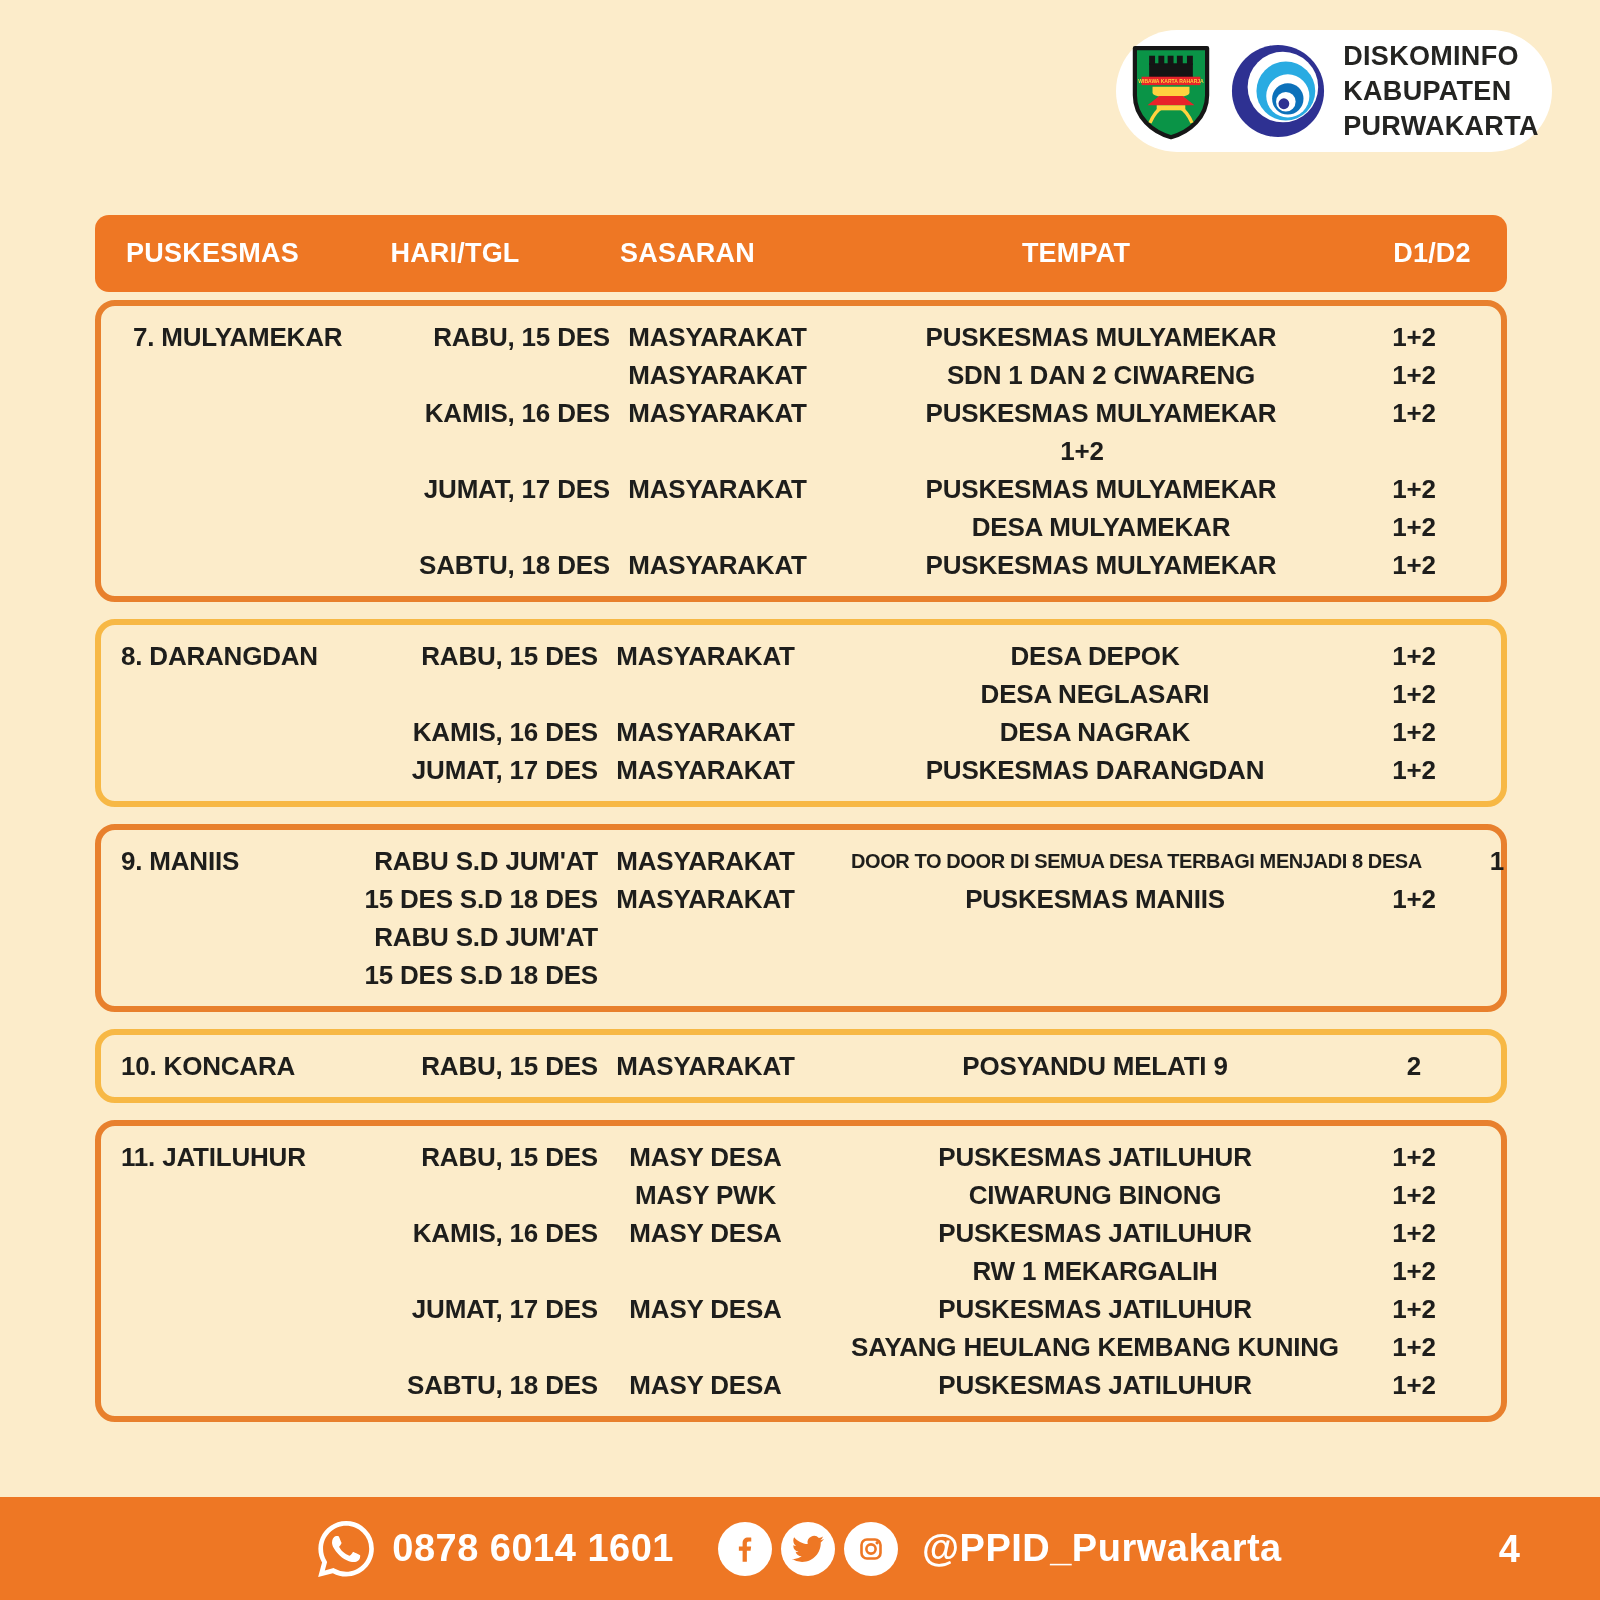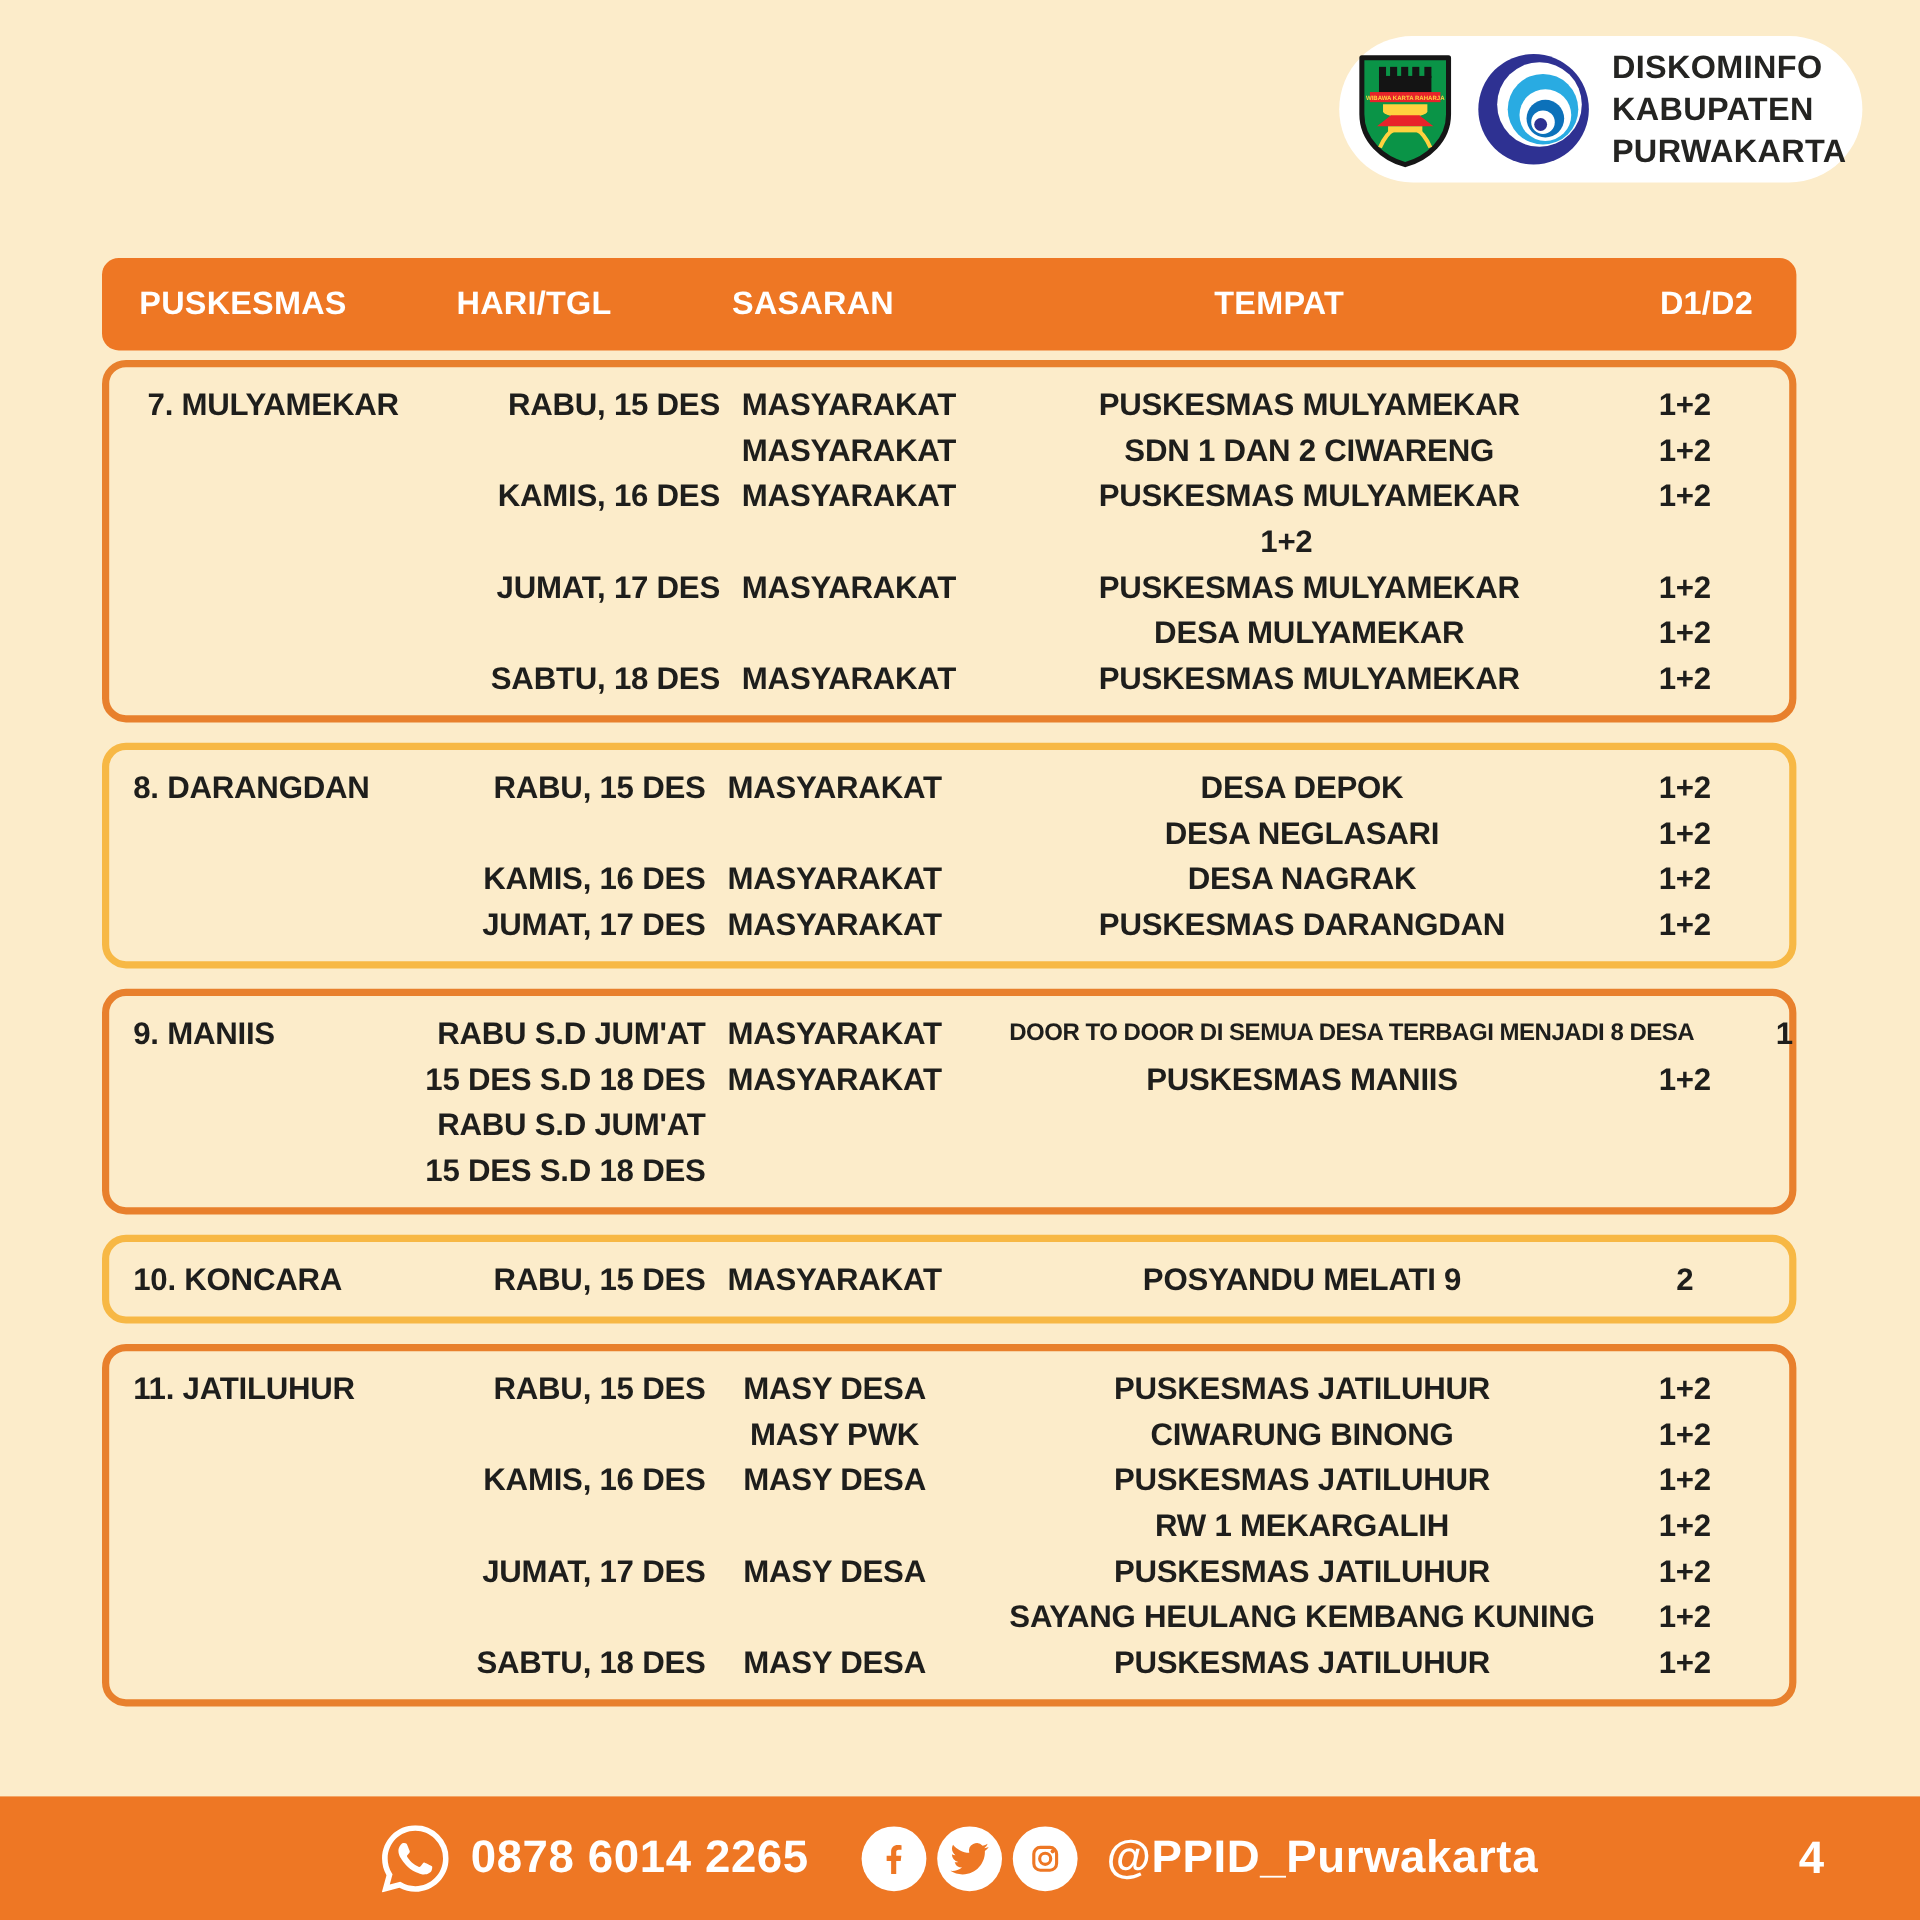--- a/index.html
+++ b/index.html
@@ -20,21 +20,21 @@
   
   .logo-card{
     position:absolute;top:30px;right:48px;width:436px;height:122px;
     background:#fff;border-radius:73px;
     display:flex;align-items:center;justify-content:center;gap:16px;
   }
   .crest svg{width:84px;height:102px;display:block;}
   .kominfo svg{width:98px;height:98px;display:block;}
   .brand-text{font-weight:bold;font-size:27px;line-height:35px;color:#242422;letter-spacing:.3px;}
   
-  .content{position:absolute;left:85px;top:215px;width:1412px;}
+  .content{position:absolute;left:95px;top:215px;width:1412px;}
   .thead{
     height:77px;background:var(--orange);border-radius:14px;
     display:grid;grid-template-columns:235px 250px 215px 1fr 150px;
     align-items:center;color:var(--white);font-weight:bold;font-size:27px;letter-spacing:.2px;
   }
   .thead .hc{text-align:center;}
   .sections .section{
     border:6px solid var(--orange-border);border-radius:20px;
     padding:12px 12px;margin-top:17px;background:var(--bg);
   }
@@ -296,21 +296,21 @@
     </div>
 </div>
 
 <div class="footer">
   <div class="f-group">
     <span class="wa-icon">
       <svg viewBox="0 0 24 24" fill="#ffffff">
         <path d="M17.472 14.382c-.297-.149-1.758-.867-2.03-.967-.273-.099-.471-.148-.67.15-.197.297-.767.966-.94 1.164-.173.199-.347.223-.644.075-.297-.15-1.255-.463-2.39-1.475-.883-.788-1.48-1.761-1.653-2.059-.173-.297-.018-.458.13-.606.134-.133.298-.347.446-.52.149-.174.198-.298.298-.497.099-.198.05-.371-.025-.52-.075-.149-.669-1.612-.916-2.207-.242-.579-.487-.5-.669-.51-.173-.008-.371-.01-.57-.01-.198 0-.52.074-.792.372-.272.297-1.04 1.016-1.04 2.479 0 1.462 1.065 2.875 1.213 3.074.149.198 2.096 3.2 5.077 4.487.709.306 1.262.489 1.694.625.712.227 1.36.195 1.871.118.571-.085 1.758-.719 2.006-1.413.248-.694.248-1.289.173-1.413-.074-.124-.272-.198-.57-.347m-5.421 7.403h-.004a9.87 9.87 0 01-5.031-1.378l-.361-.214-3.741.982.998-3.648-.235-.374a9.86 9.86 0 01-1.51-5.26c.001-5.45 4.436-9.884 9.888-9.884 2.64 0 5.122 1.03 6.988 2.898a9.825 9.825 0 012.893 6.994c-.003 5.45-4.437 9.884-9.885 9.884m8.413-18.297A11.815 11.815 0 0012.05 0C5.495 0 .16 5.335.157 11.892c0 2.096.547 4.142 1.588 5.945L.057 24l6.305-1.654a11.882 11.882 0 005.683 1.448h.005c6.554 0 11.89-5.335 11.893-11.893a11.821 11.821 0 00-3.48-8.413z"></path>
       </svg>
     </span>
-    <span class="f-text">0878 6014 2265</span>
+    <span class="f-text">0878 6014 1601</span>
   </div>
   <div class="f-group">
     <div class="social">
       <span class="s-circle">
         <svg viewBox="0 0 24 24" fill="currentColor">
           <path d="M13.4 21.5v-8.2h2.8l.4-3.2h-3.2V8c0-.9.3-1.6 1.6-1.6h1.7V3.5c-.3 0-1.3-.1-2.4-.1-2.4 0-4.1 1.5-4.1 4.2v2.5H7.4v3.2h2.8v8.2h3.2z"></path>
         </svg>
       </span>
       <span class="s-circle">
         <svg viewBox="0 0 24 24" fill="currentColor">

